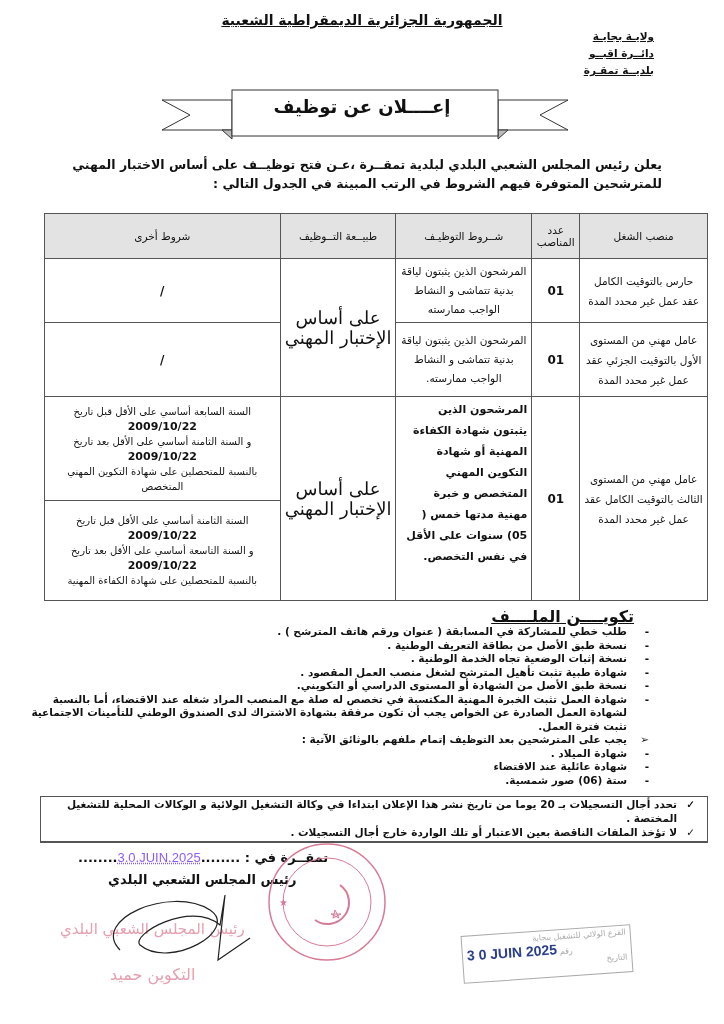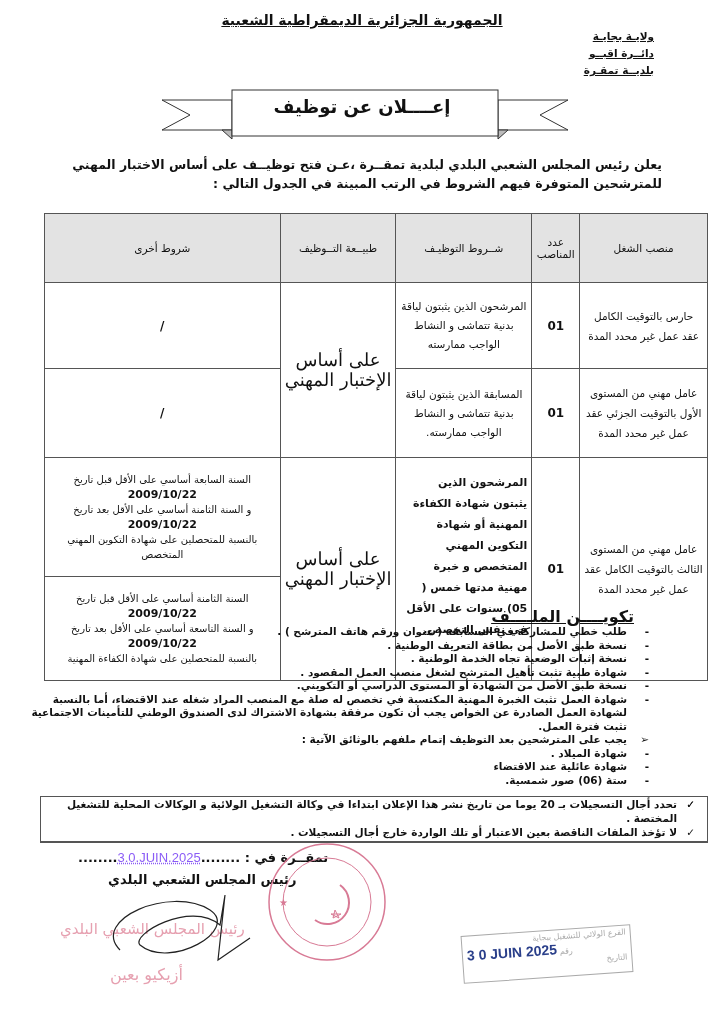--- a/index.html
+++ b/index.html
@@ -28,21 +28,21 @@
 
   .intro {
     right: 62px; top: 155px; width: 630px; font-weight: bold; font-size: 12.5px;
     line-height: 19px; text-align: right;
   }
 
   table.jobs {
     position: absolute; left: 44px; top: 213px; width: 664px;
     border-collapse: collapse; direction: rtl; font-size: 10.5px;
   }
-  table.jobs th, table.jobs td { border: 1px solid #555; text-align: center; vertical-align: middle; padding: 14px 4px; }
+  table.jobs th, table.jobs td { border: 1px solid #555; text-align: center; vertical-align: middle; padding: 2px 4px; }
   table.jobs th { background: #e3e3e3; font-weight: normal; height: 40px; font-size: 10.5px; }
   td.num { font-weight: bold; font-size: 12px; }
   td.nature { font-size: 18px; line-height: 20px; font-family: "DejaVu Serif", serif; }
   td.pos { line-height: 20px; }
   td.cond { line-height: 19px; }
   td.cond.bold { font-weight: bold; font-size: 11px; line-height: 21px; }
   td.other { line-height: 15px; font-size: 10px; }
   td.other b { font-size: 11px; }
 
   .dossier-title {
@@ -117,21 +117,21 @@
     <tr style="height:64px">
       <td class="pos">حارس بالتوقيت الكامل عقد عمل غير محدد المدة</td>
       <td class="num">01</td>
       <td class="cond">المرشحون الذين يثبتون لياقة بدنية تتماشى و النشاط الواجب ممارسته</td>
       <td class="nature" rowspan="2">على أساس الإختبار المهني</td>
       <td class="num">/</td>
     </tr>
     <tr style="height:74px">
       <td class="pos">عامل مهني من المستوى الأول بالتوقيت الجزئي عقد عمل غير محدد المدة</td>
       <td class="num">01</td>
-      <td class="cond">المسابقة الذين يثبتون لياقة بدنية تتماشى و النشاط الواجب ممارسته.</td>
+      <td class="cond">المرشحون الذين يثبتون لياقة بدنية تتماشى و النشاط الواجب ممارسته.</td>
       <td class="num">/</td>
     </tr>
     <tr style="height:104px">
       <td class="pos" rowspan="2">عامل مهني من المستوى الثالث بالتوقيت الكامل عقد عمل غير محدد المدة</td>
       <td class="num" rowspan="2">01</td>
       <td class="cond bold" rowspan="2" style="vertical-align:top;text-align:right">المرشحون الذين يثبتون شهادة الكفاءة المهنية أو شهادة التكوين المهني المتخصص و خبرة مهنية مدتها خمس ( 05) سنوات على الأقل في نفس التخصص.</td>
       <td class="nature" rowspan="2">على أساس الإختبار المهني</td>
       <td class="other">
         <div>السنة السابعة أساسي على الأقل قبل تاريخ</div>
         <b>2009/10/22</b>
@@ -170,21 +170,21 @@
   <div class="line"><span class="check">✓</span></div>
   <div class="line"><span class="check">✓</span><span>تحدد أجال التسجيلات بـ 20 يوما من تاريخ نشر هذا الإعلان ابتداءا في وكالة التشغيل الولائية و الوكالات المحلية للتشغيل المختصة .</span></div>
   <div class="line"><span class="check">✓</span><span>لا تؤخذ الملفات الناقصة بعين الاعتبار أو تلك الواردة خارج أجال التسجيلات .</span></div>
 </div>
 
 <div class="abs date-line">
   <span>........</span><span class="date-stamp">3.0.JUIN.2025</span><span class="rtl" style="direction:rtl;display:inline-block">تمقــرة في : ........</span>
 </div>
 <div class="abs mayor-title rtl">رئيس المجلس الشعبي البلدي</div>
 <div class="abs pink-name rtl" style="left:60px;top:920px">رئيس المجلس الشعبي البلدي</div>
-<div class="abs pink-name rtl" style="left:110px;top:965px;font-size:16px">أزيكيو بعين</div>
+<div class="abs pink-name rtl" style="left:110px;top:965px;font-size:16px">التكوين حميد</div>
 
 <svg class="abs" style="left:100px;top:890px" width="160" height="75">
   <path d="M20,60 C-10,30 70,-5 110,20 C140,40 70,80 40,55 C30,45 90,10 120,35 L125,5 L118,70 L150,48" fill="none" stroke="#222" stroke-width="1.2"></path>
 </svg>
 
 <svg class="abs seal" width="125" height="125">
   <circle cx="62" cy="62" r="58" fill="none" stroke="#d87a95" stroke-width="1.5"></circle>
   <circle cx="62" cy="62" r="44" fill="none" stroke="#d87a95" stroke-width="1"></circle>
   <path d="M50,80 a20,20 0 1,0 25,-35" fill="none" stroke="#d87a95" stroke-width="2"></path>
   <polygon points="70,70 74,78 66,74 76,74 68,78" fill="none" stroke="#d87a95"></polygon>

